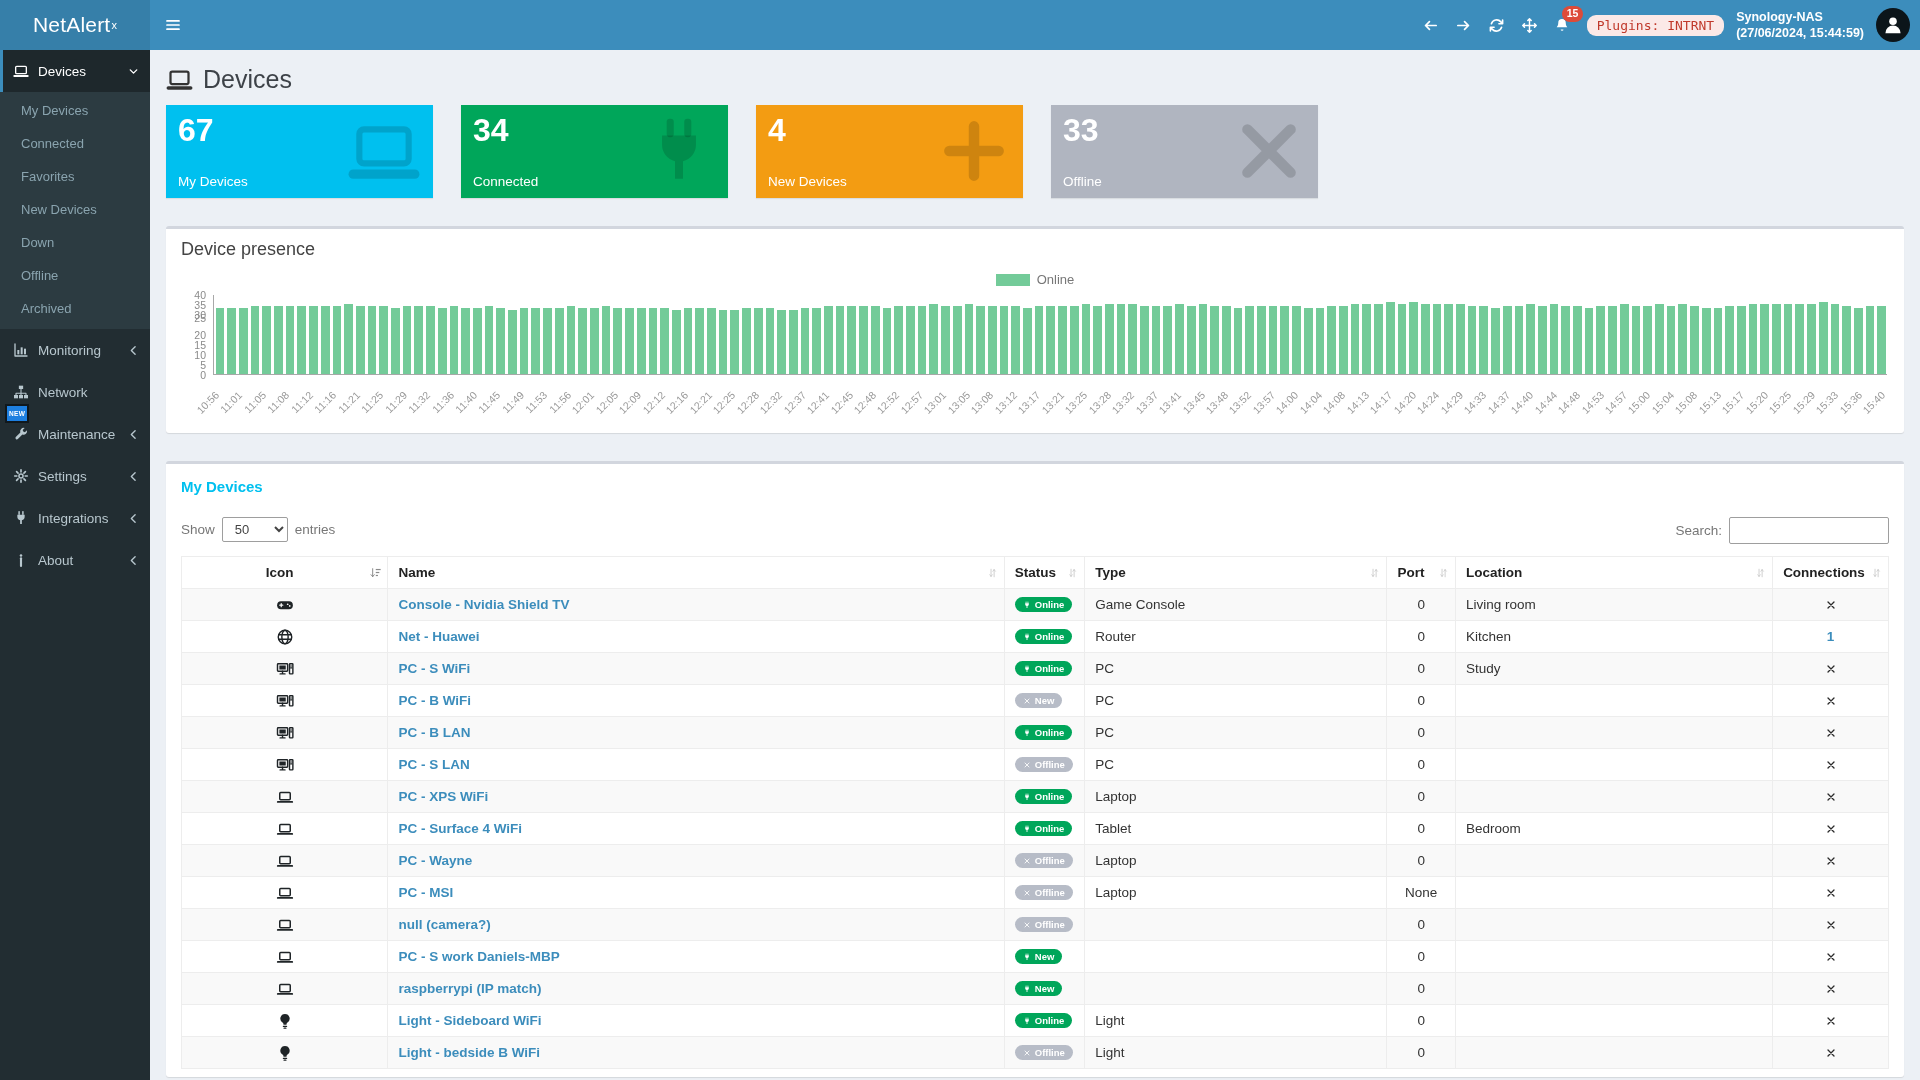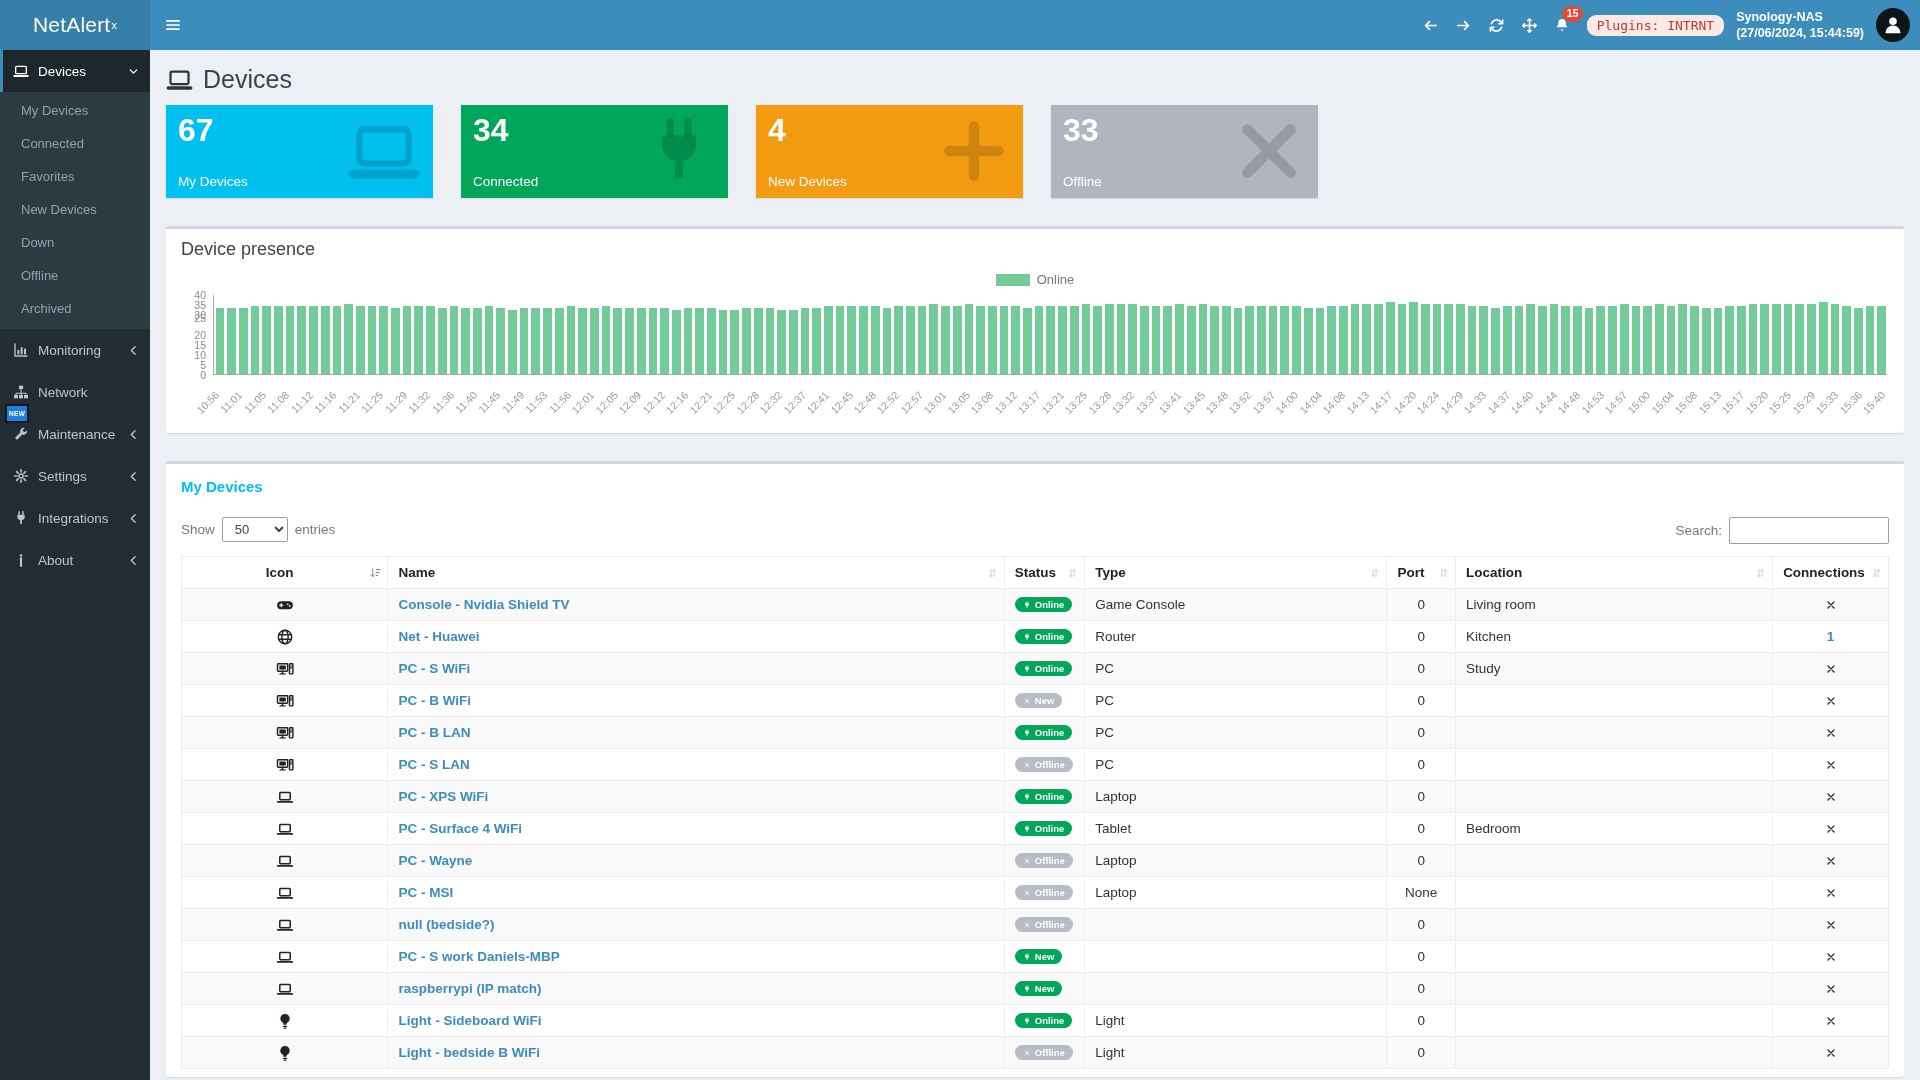--- a/index.html
+++ b/index.html
@@ -887,21 +887,21 @@
             <td></td>
             <td class="conn-cell"><svg width="12" height="12" viewBox="0 0 24 24" fill="none" stroke="currentColor" stroke-width="2" stroke-linecap="round" stroke-linejoin="round">
                 <path d="M6 6l12 12M18 6L6 18" stroke-width="2.6"></path>
               </svg></td>
           </tr>
           <tr>
             <td class="icon-cell"><svg width="18" height="18" viewBox="0 0 24 24" fill="none" stroke="currentColor" stroke-width="2" stroke-linecap="round" stroke-linejoin="round">
                 <rect x="5" y="6" width="14" height="9.5" rx="1.2"></rect>
                 <path d="M2.5 18.5h19" stroke-width="2.6"></path>
               </svg></td>
-            <td><a class="dev-link">null (bedside?)</a></td>
+            <td><a class="dev-link">null (camera?)</a></td>
             <td><span class="status-badge st-offline">
                 <svg width="8" height="8" viewBox="0 0 24 24" fill="none" stroke="currentColor" stroke-width="2" stroke-linecap="round" stroke-linejoin="round">
                   <path d="M6 6l12 12M18 6L6 18" stroke-width="2.6"></path>
                 </svg>
                 <span>Offline</span>
               </span></td>
             <td></td>
             <td class="port-cell">0</td>
             <td></td>
             <td class="conn-cell"><svg width="12" height="12" viewBox="0 0 24 24" fill="none" stroke="currentColor" stroke-width="2" stroke-linecap="round" stroke-linejoin="round">

